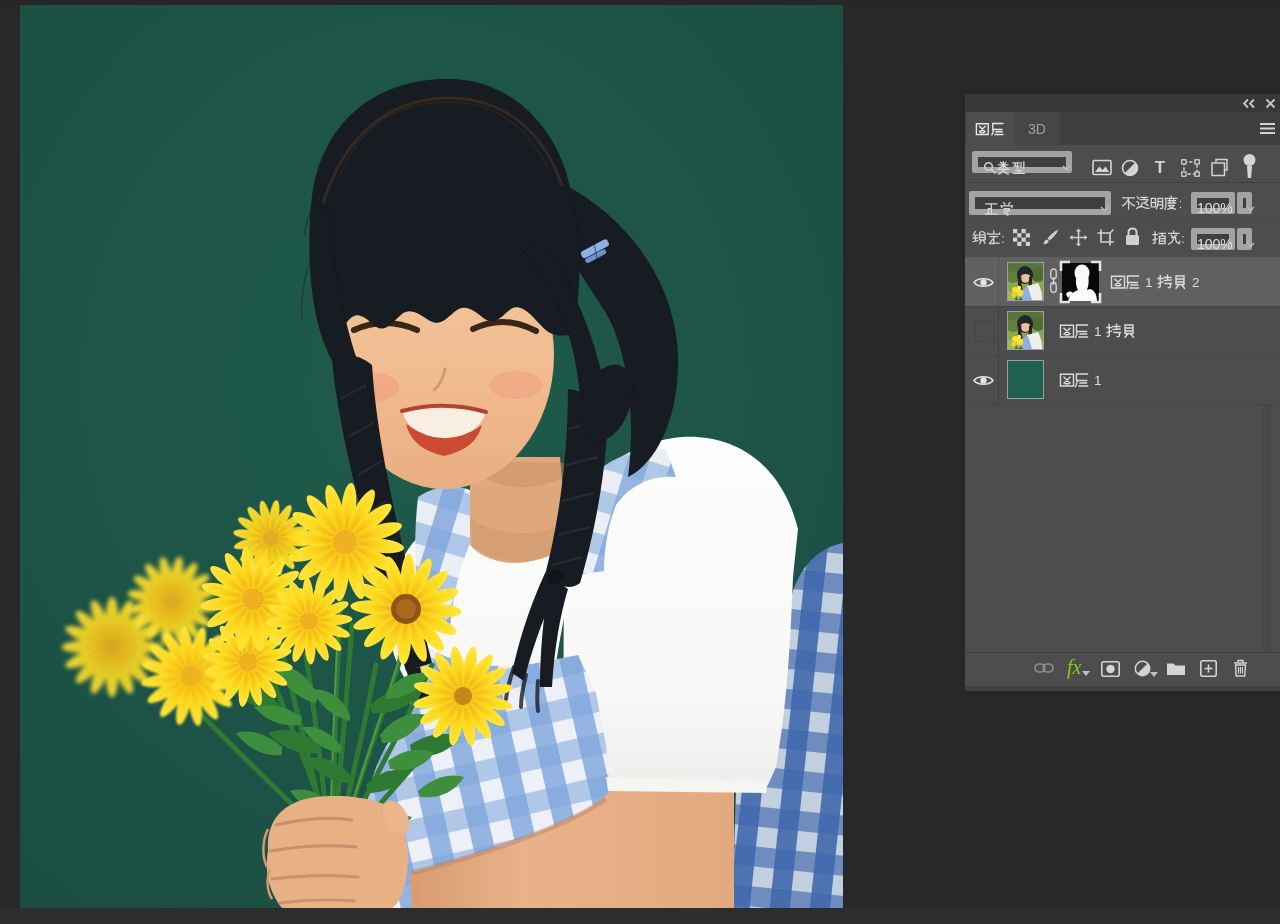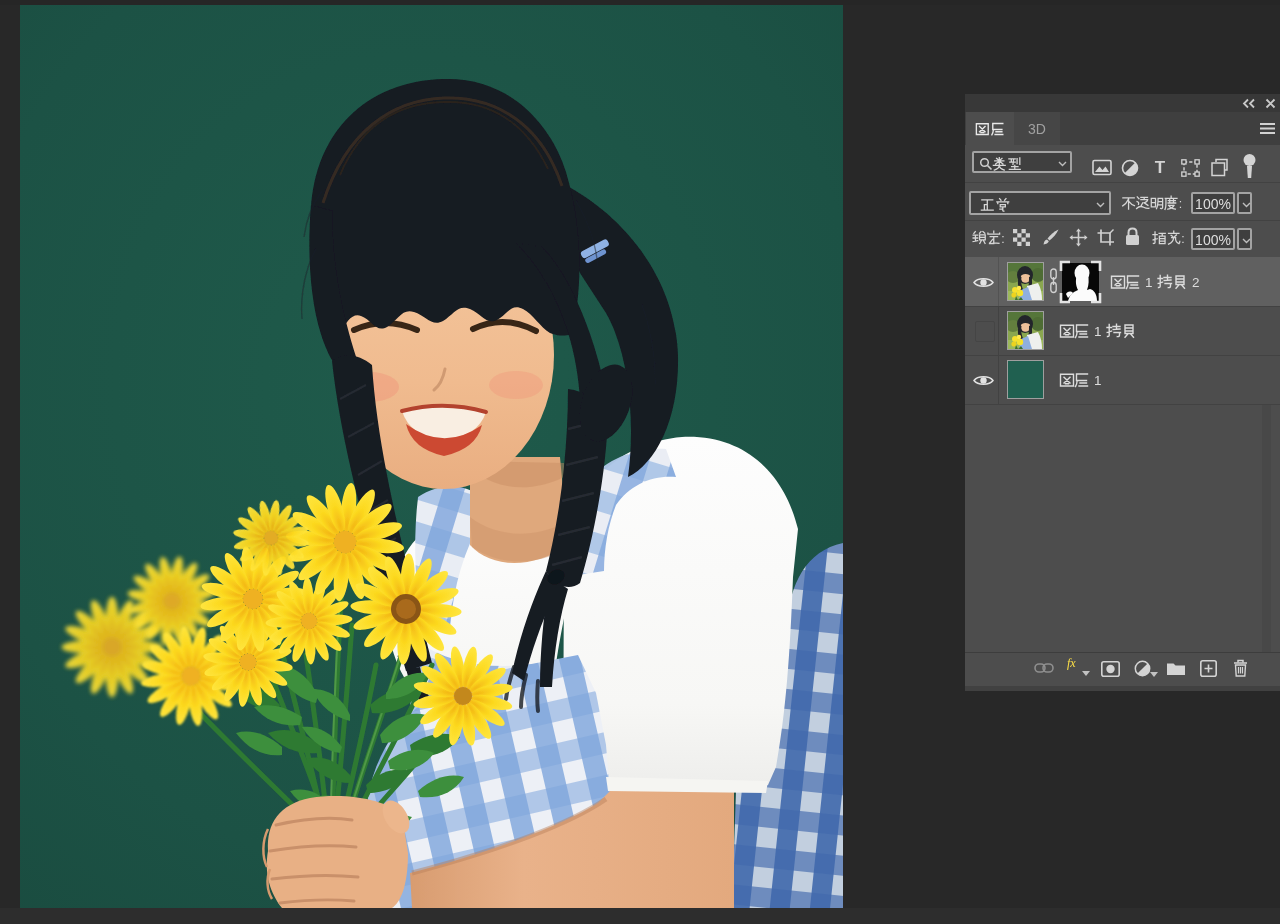--- a/index.html
+++ b/index.html
@@ -8,21 +8,21 @@
   .abs{position:absolute;}
   #topstrip{left:0;top:0;width:1280px;height:5px;background:#262626;}
   #botstrip{left:0;top:908px;width:1280px;height:16px;background:#2d2d2d;}
   #canvas{left:20px;top:5px;width:823px;height:903px;background:#1d5245;}
   #panel{left:965px;top:94px;width:315px;height:597px;background:#4d4d4d;border-radius:9px;}
   #phead{left:0;top:0;width:315px;height:18px;background:#383838;}
   #ptabs{left:0;top:18px;width:315px;height:33px;background:#3f3f3f;}
   .tab{height:33px;display:flex;align-items:center;justify-content:center;}
   #tabLayers{left:1px;top:0;width:48px;background:#4d4d4d;}
   #tab3d{left:49px;top:0;width:46px;background:#464646;color:#a0a0a0;font-size:14px;}
-  .dd{background:#3f3f3f;border:2px solid #a3a3a3;border-radius:2px;box-sizing:border-box;}
+  .dd{background:#3f3f3f;border:6px solid #a3a3a3;border-radius:2px;box-sizing:border-box;}
   #rows .row{position:absolute;left:0;width:315px;height:49px;}
   .sep{position:absolute;left:0;width:315px;height:1px;background:#424242;}
   .num{color:#dedede;font-size:14px;}
 </style>
 </head>
 <body>
 
 <svg width="0" height="0" style="position:absolute">
 <defs>
 <g id="g_tu" fill="none" stroke-linecap="square">
@@ -519,21 +519,21 @@
   </div>
 
   <div class="abs" style="left:297px;top:311px;width:9px;height:247px;background:#484848;"></div>
 
   <div class="abs" style="left:0;top:558px;width:315px;height:1px;background:#3d3d3d;"></div>
   <div class="abs" style="left:0;top:559px;width:315px;height:33px;background:#4d4d4d;">
     <svg class="abs" style="left:69px;top:9px" width="20" height="12" viewBox="0 0 20 12">
       <rect x="1" y="2" width="10" height="8" rx="4" stroke="#8f8f8f" stroke-width="1.6" fill="none"></rect>
       <rect x="9" y="2" width="10" height="8" rx="4" stroke="#8f8f8f" stroke-width="1.6" fill="none"></rect>
     </svg>
-    <div class="abs" style="left:102px;top:3px;width:22px;height:22px;color:#fde047;font-size:12px;font-style:italic;font-family:'Liberation Serif',serif;">fx</div>
+    <div class="abs" style="left:102px;top:3px;width:22px;height:22px;color:#84cc16;font-size:20px;font-style:italic;font-family:'Liberation Serif',serif;">fx</div>
     <svg class="abs" style="left:117px;top:18px" width="8" height="5" viewBox="0 0 8 5">
         <path d="M0,0 L4,5 L8,0 Z" fill="#c2c2c2"></path>
       </svg>
     <svg class="abs" style="left:136px;top:8px" width="19" height="16" viewBox="0 0 19 16">
       <rect x="0.8" y="0.8" width="17.4" height="14.4" rx="2" stroke="#d4d4d4" stroke-width="1.6" fill="none"></rect>
       <circle cx="9.5" cy="8" r="4.2" fill="#d4d4d4"></circle>
     </svg>
     <svg class="abs" style="left:169px;top:7px" width="17" height="17" viewBox="0 0 17 17">
       <circle cx="8.5" cy="8.5" r="7.2" stroke="#d4d4d4" stroke-width="1.5" fill="none"></circle>
       <path d="M3.4,13.6 A7.2,7.2 0 0 0 13.6,3.4 Z" fill="#d4d4d4"></path>

